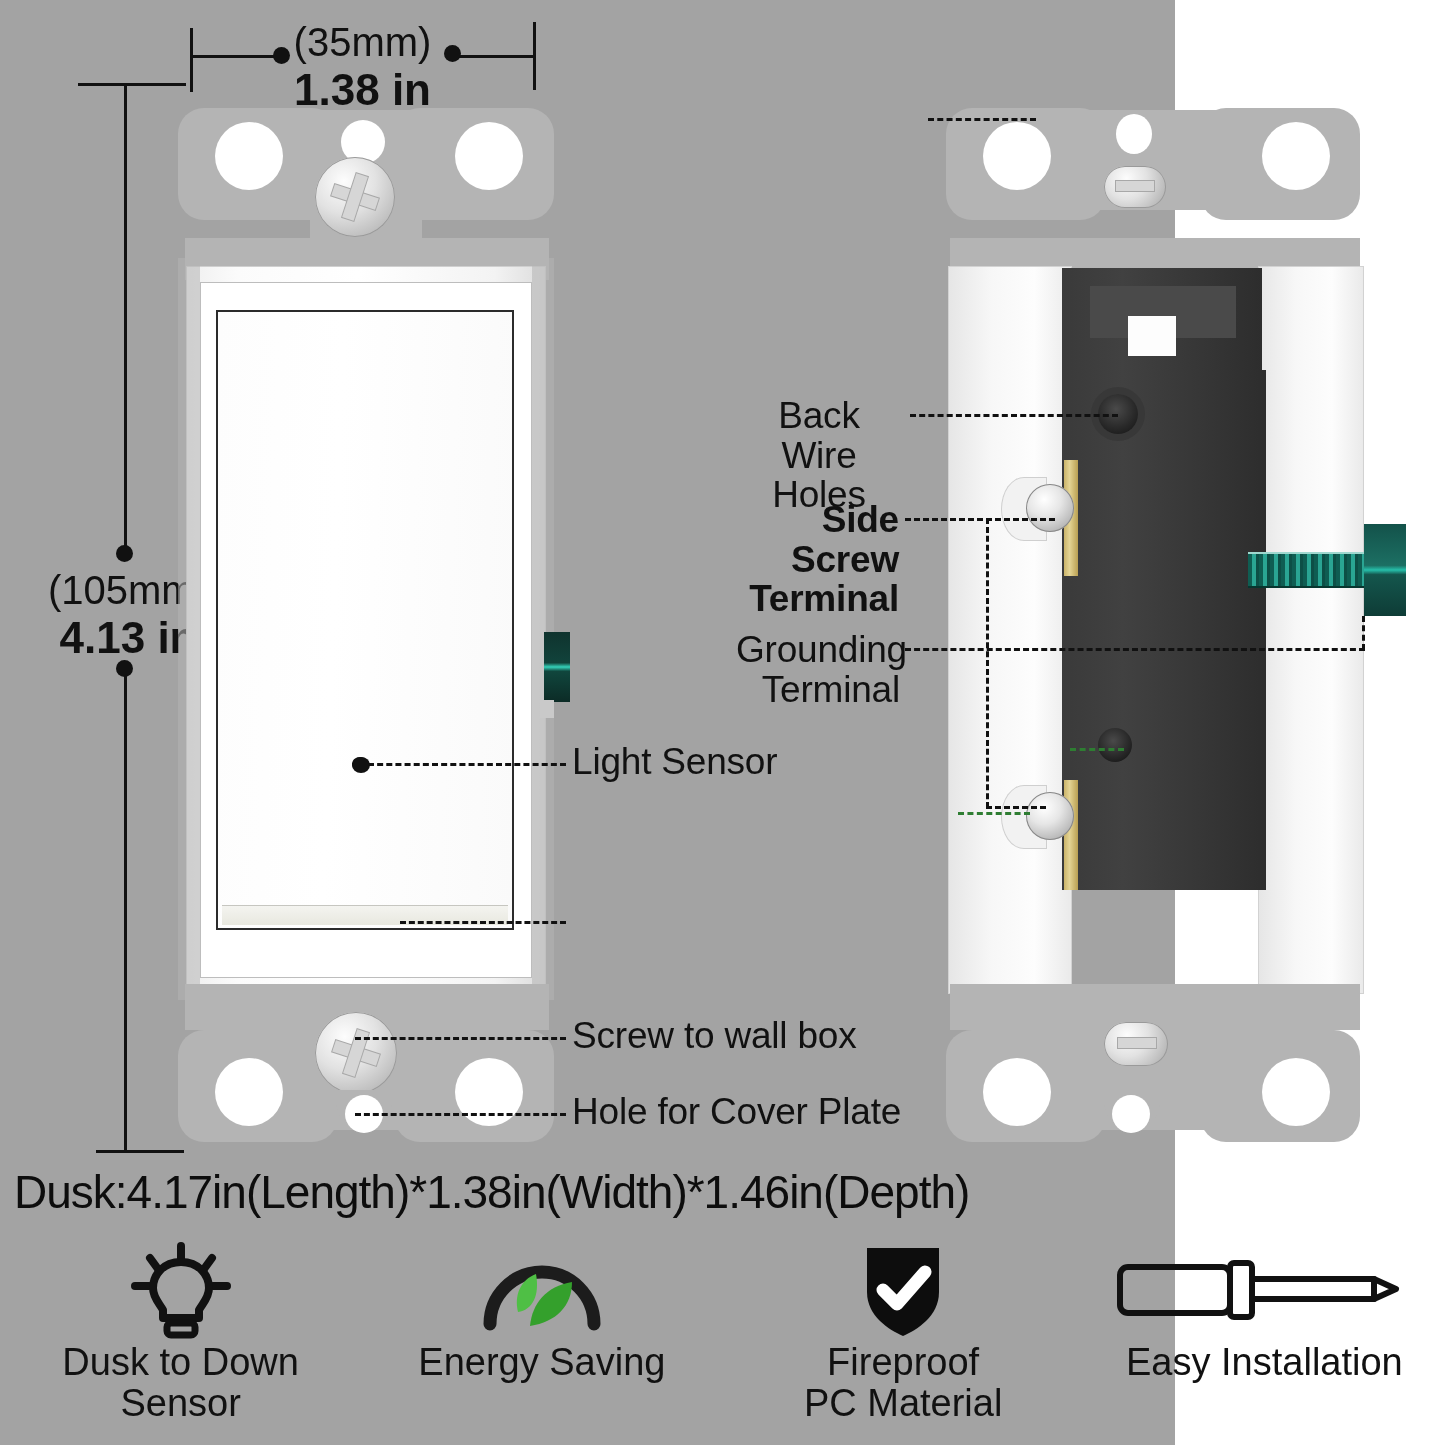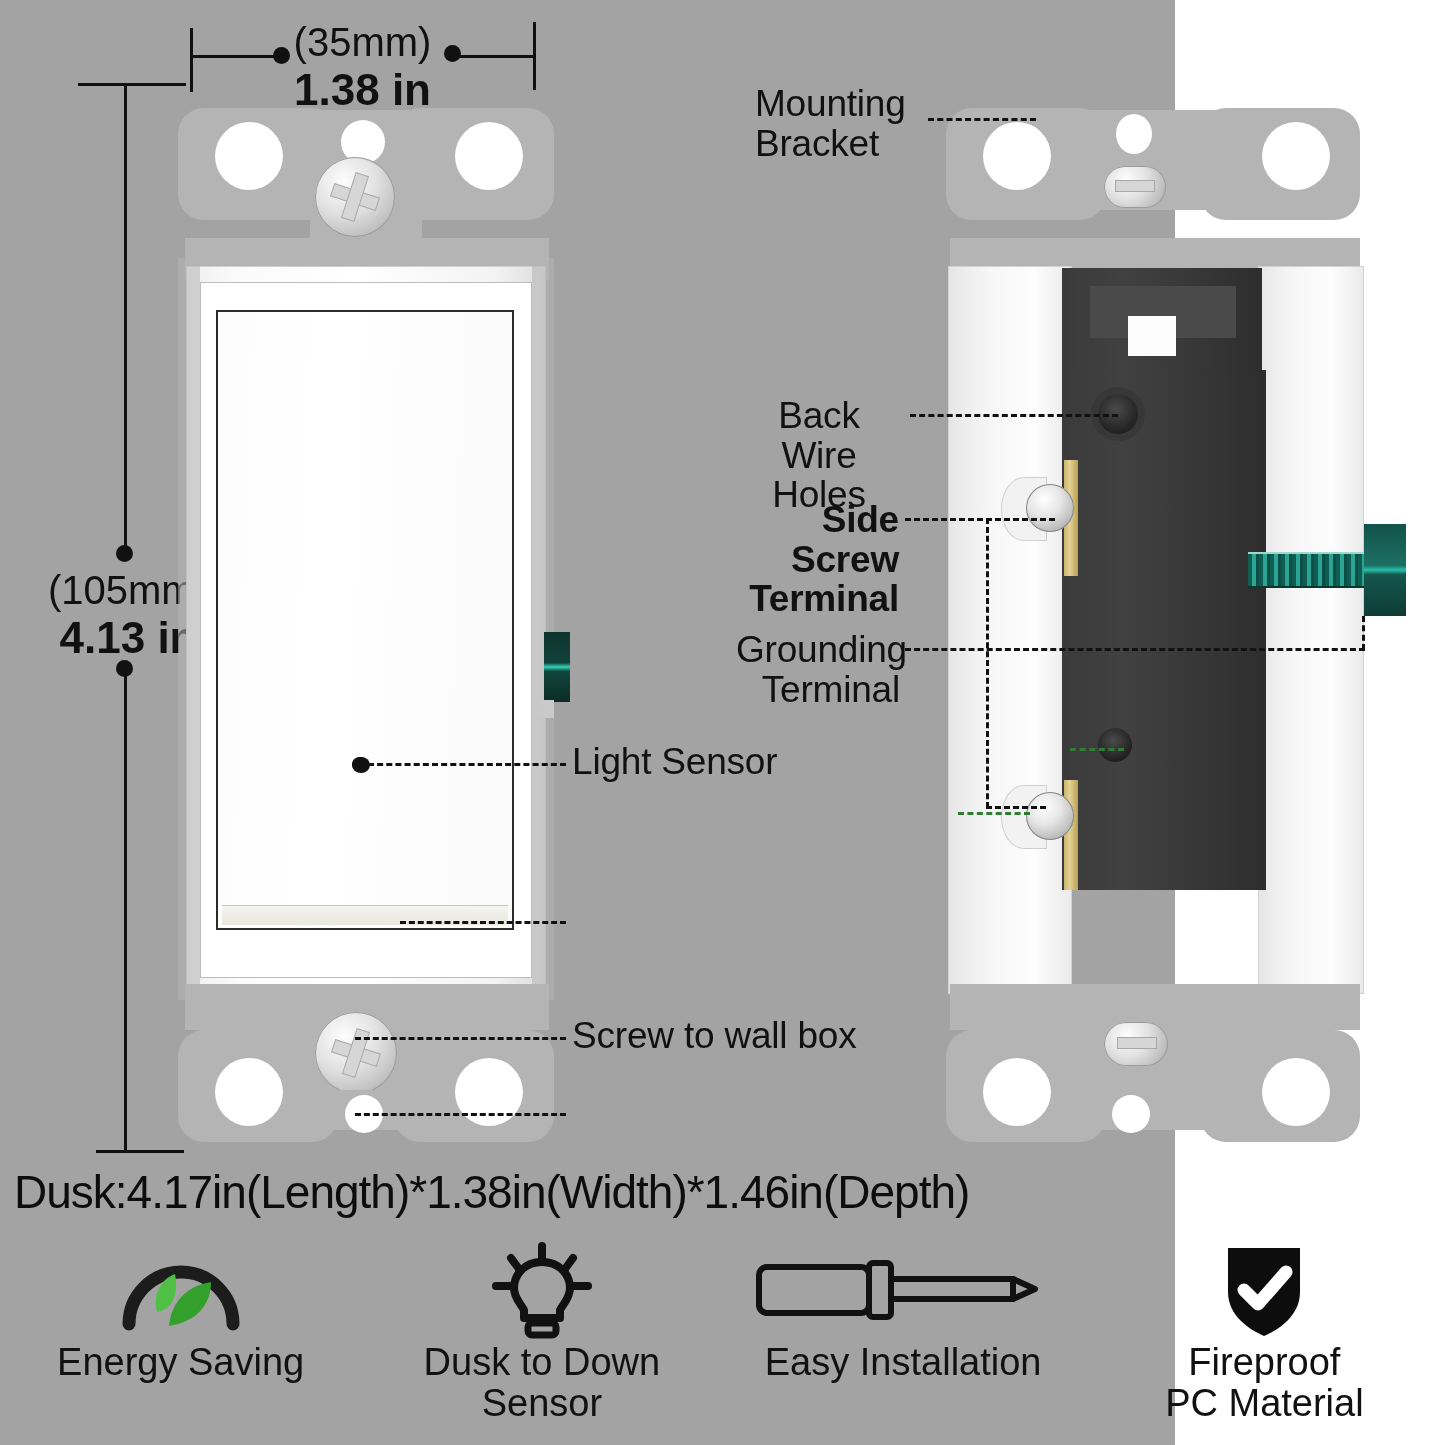--- a/index.html
+++ b/index.html
@@ -319,22 +319,20 @@
     <div class="bracket-bar" style="left:950px; top:984px; width:410px; height:46px;"></div>
     <div class="bracket-hole" style="left:983px; top:1058px; width:68px; height:68px;"></div>
     <div class="bracket-hole" style="left:1262px; top:1058px; width:68px; height:68px;"></div>
     <div class="screw" style="left:1104px; top:1022px; width:64px; height:44px; border-radius:24px;">
       <div class="screw-x1" style="left:14px; top:16px; width:38px; height:10px;"></div>
     </div>
     <div class="bracket-bar" style="left:1104px; top:1090px; width:56px; height:40px; border-radius:0 0 28px 28px;"></div>
     <div class="bracket-hole" style="left:1112px; top:1095px; width:38px; height:38px;"></div>
   </div>
 
-  <div class="lbl" style="left:755px; top:84px; font-size:37px; text-align:left;">Mounting
-Bracket</div>
   <div class="dash-h" style="left:928px; top:118px; width:108px;"></div>
 
   <div class="lbl" style="left:744px; top:396px; font-size:37px; text-align:center; width:150px;">Back Wire
 Holes</div>
   <div class="dash-h" style="left:910px; top:414px; width:208px;"></div>
 
   <div class="lbl" style="left:734px; top:500px; font-size:37px; text-align:right; width:165px;font-weight:bold;">Side Screw
 Terminal</div>
   <div class="dash-h" style="left:905px; top:518px; width:150px;"></div>
   <div class="dash-v" style="left:986px; top:518px; height:290px;"></div>
@@ -350,35 +348,25 @@
   <div class="dot" style="left:352px; top:757px; width:18px; height:16px;"></div>
   <div class="dash-h" style="left:368px; top:763px; width:198px;"></div>
   <div class="lbl" style="left:572px; top:742px; font-size:37px;">Light Sensor</div>
 
   <div class="dash-h" style="left:400px; top:921px; width:166px;"></div>
 
   <div class="dash-h" style="left:355px; top:1037px; width:211px;"></div>
   <div class="lbl" style="left:572px; top:1016px; font-size:37px;text-align:right;">Screw to wall box</div>
 
   <div class="dash-h" style="left:355px; top:1113px; width:211px;"></div>
+  <div class="lbl" style="left:572px; top:1092px; font-size:37px;">Hole for Cover Plate</div>
 
   <div class="size-line">Dusk:4.17in(Length)*1.38in(Width)*1.46in(Depth)</div>
 
   <div class="features">
-
-    <div class="feature">
-      <div class="feature-icon">
-        <svg width="132" height="96" viewBox="0 0 132 96">
-          <path d="M14 82 A52 52 0 0 1 118 82" fill="none" stroke="#1c1c1c" stroke-width="13" stroke-linecap="round"></path>
-          <path d="M60 32 C44 38 38 54 42 70 C56 68 64 54 60 32 Z" fill="#4fbf45"></path>
-          <path d="M96 40 C70 44 56 62 54 84 C80 80 96 64 96 40 Z" fill="#34a02c"></path>
-        </svg>
-      </div>
-      <div class="feature-label">Energy Saving</div>
-    </div>
 
     <div class="feature">
       <div class="feature-icon">
         <svg width="116" height="100" viewBox="0 0 116 100">
           <g stroke="#111" stroke-width="8" stroke-linecap="round" fill="none">
             <line x1="58" y1="6" x2="58" y2="20"></line>
             <line x1="27" y1="18" x2="35" y2="29"></line>
             <line x1="89" y1="18" x2="81" y2="29"></line>
             <line x1="12" y1="46" x2="26" y2="46"></line>
             <line x1="104" y1="46" x2="90" y2="46"></line>
@@ -386,37 +374,48 @@
           <path d="M58 22 C40 22 30 35 30 48 C30 58 37 64 40 70 L40 78 L76 78 L76 70 C79 64 86 58 86 48 C86 35 76 22 58 22 Z" fill="none" stroke="#111" stroke-width="8" stroke-linejoin="round"></path>
           <rect x="44" y="83" width="28" height="12" rx="4" fill="none" stroke="#111" stroke-width="7"></rect>
         </svg>
       </div>
       <div class="feature-label">Dusk to Down
 Sensor</div>
     </div>
 
     <div class="feature">
       <div class="feature-icon">
+        <svg width="132" height="96" viewBox="0 0 132 96">
+          <path d="M14 82 A52 52 0 0 1 118 82" fill="none" stroke="#1c1c1c" stroke-width="13" stroke-linecap="round"></path>
+          <path d="M60 32 C44 38 38 54 42 70 C56 68 64 54 60 32 Z" fill="#4fbf45"></path>
+          <path d="M96 40 C70 44 56 62 54 84 C80 80 96 64 96 40 Z" fill="#34a02c"></path>
+        </svg>
+      </div>
+      <div class="feature-label">Energy Saving</div>
+    </div>
+
+    <div class="feature">
+      <div class="feature-icon">
+        <svg width="84" height="100" viewBox="0 0 84 100">
+          <path d="M6 8 L78 8 L78 52 C78 76 56 90 42 96 C28 90 6 76 6 52 Z" fill="#0d0d0d"></path>
+          <path d="M22 50 L36 64 L64 32" fill="none" stroke="#ffffff" stroke-width="13" stroke-linecap="round" stroke-linejoin="round"></path>
+        </svg>
+      </div>
+      <div class="feature-label">Fireproof
+PC Material</div>
+    </div>
+
+    <div class="feature">
+      <div class="feature-icon">
         <svg width="300" height="70" viewBox="0 0 300 70">
           <g fill="none" stroke="#111" stroke-width="6" stroke-linejoin="round">
             <rect x="6" y="12" width="110" height="46" rx="8"></rect>
             <rect x="116" y="8" width="22" height="54" rx="4"></rect>
             <rect x="138" y="24" width="122" height="20"></rect>
             <path d="M260 24 L282 34 L260 44 Z"></path>
           </g>
         </svg>
       </div>
       <div class="feature-label">Easy Installation</div>
     </div>
-
-    <div class="feature">
-      <div class="feature-icon">
-        <svg width="84" height="100" viewBox="0 0 84 100">
-          <path d="M6 8 L78 8 L78 52 C78 76 56 90 42 96 C28 90 6 76 6 52 Z" fill="#0d0d0d"></path>
-          <path d="M22 50 L36 64 L64 32" fill="none" stroke="#ffffff" stroke-width="13" stroke-linecap="round" stroke-linejoin="round"></path>
-        </svg>
-      </div>
-      <div class="feature-label">Fireproof
-PC Material</div>
-    </div>
   </div>
 
 </div>
 
 </body></html>

